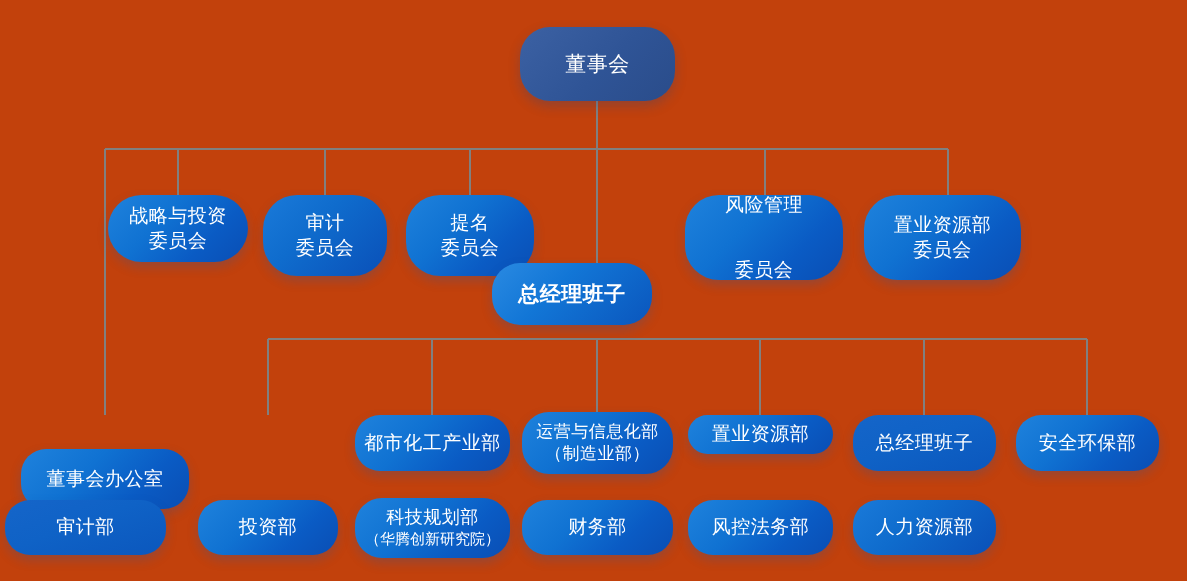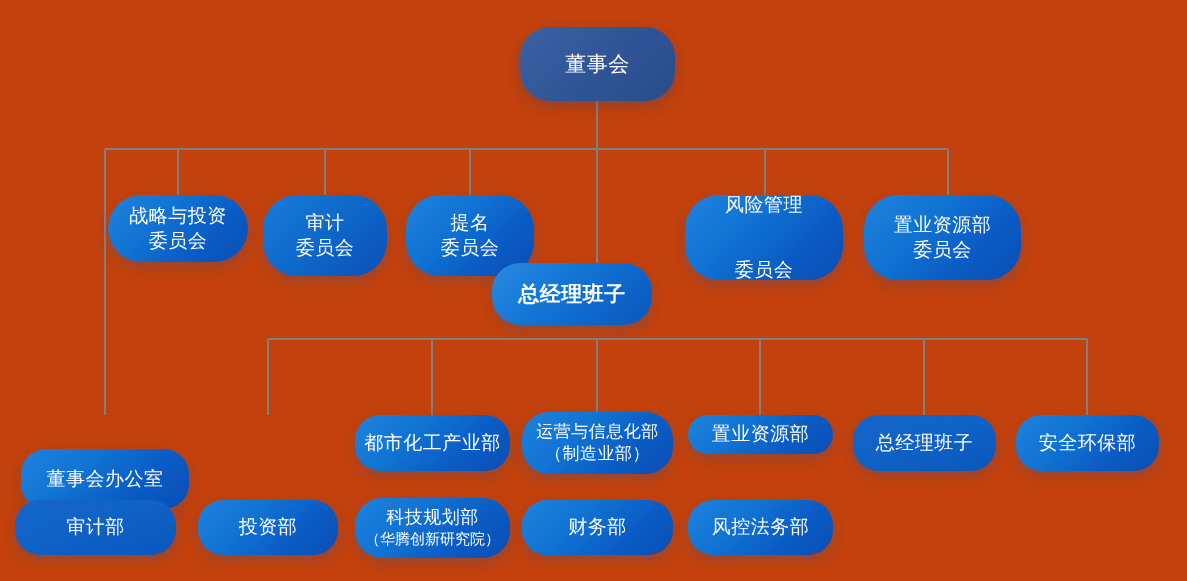--- a/index.html
+++ b/index.html
@@ -165,36 +165,39 @@
   </div>
 
   <div class="node dept g-deep" style="left:853px; top:415px; width:143px; height:56px;">
     <span class="line">总经理班子</span>
   </div>
 
   <div class="node dept" style="left:1016px; top:415px; width:143px; height:56px;">
     <span class="line">安全环保部</span>
   </div>
 
-  <div class="node dept g-deep" style="left:15px; top:500px; width:161px; height:55px;">
+  <div class="node dept g-deep" style="left:5px; top:500px; width:161px; height:55px;">
     <span class="line">审计部</span>
   </div>
 
   <div class="node dept" style="left:198px; top:500px; width:140px; height:55px;">
     <span class="line">投资部</span>
   </div>
 
   <div class="node dept two-line" style="left:355px; top:498px; width:155px; height:60px; font-size:18px;">
     <span class="line">科技规划部</span>
     <span class="sub">（华腾创新研究院）</span>
   </div>
 
   <div class="node dept" style="left:522px; top:500px; width:151px; height:55px;">
     <span class="line">财务部</span>
   </div>
 
   <div class="node dept" style="left:688px; top:500px; width:145px; height:55px;">
     <span class="line">风控法务部</span>
   </div>
 
+  <div class="node dept g-alt" style="left:853px; top:500px; width:143px; height:55px;">
+    <span class="line">人力资源部</span>
+  </div>
 
 
 </div>
 
 </body></html>

